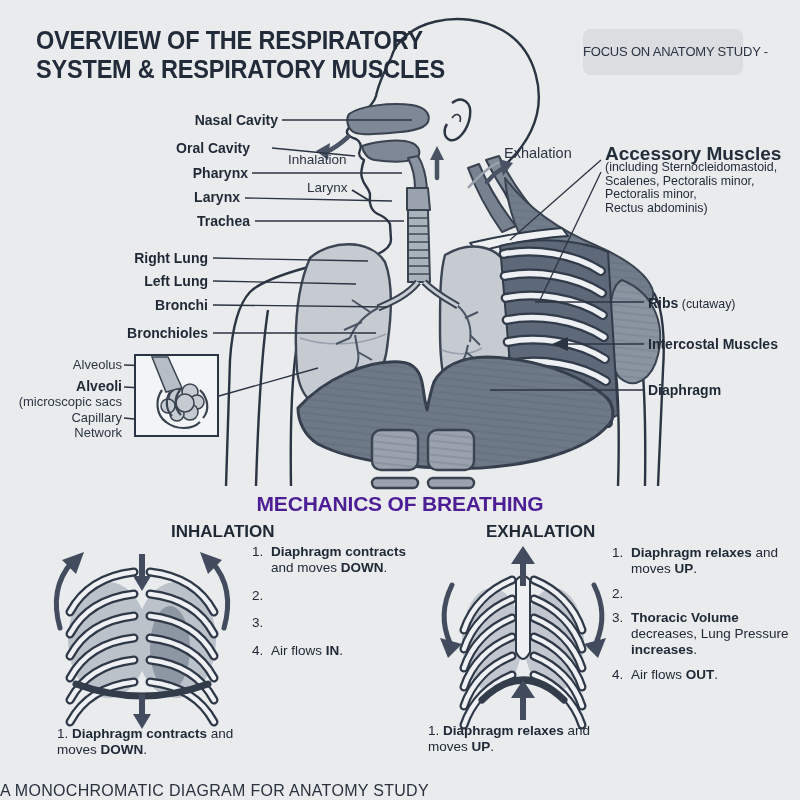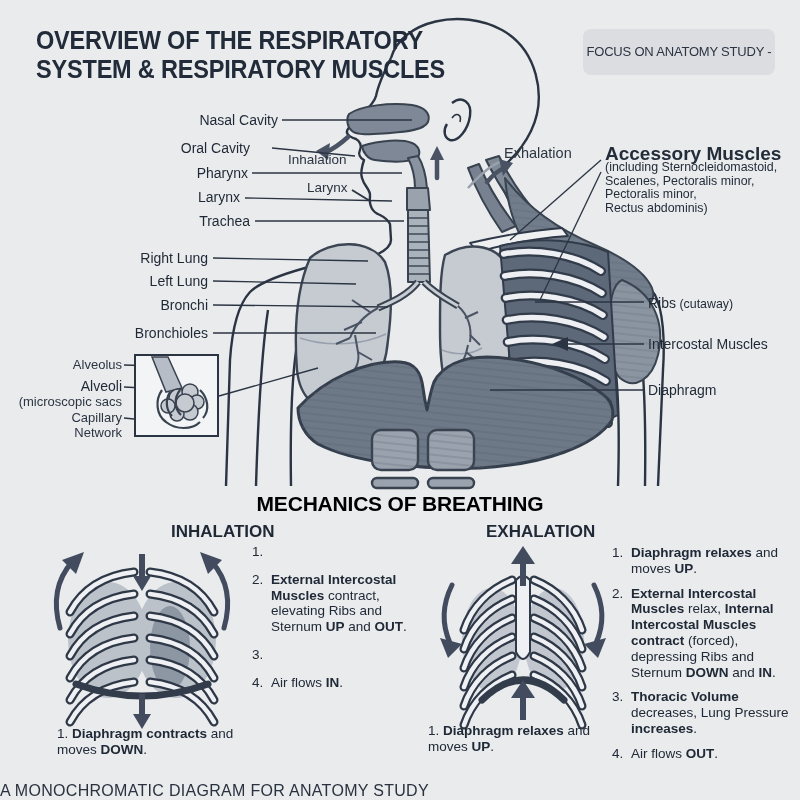--- a/index.html
+++ b/index.html
@@ -2,32 +2,32 @@
 <html><head>
 <meta charset="utf-8">
 <style>
   html,body{margin:0;padding:0}
   body{width:800px;height:800px;overflow:hidden;background:#e9ebed;
        font-family:"Liberation Sans","DejaVu Sans",sans-serif;color:#222b39;position:relative}
   .abs{position:absolute;white-space:nowrap}
   #art{position:absolute;left:0;top:0}
   .title{left:36px;top:26px;font-size:25px;font-weight:bold;line-height:29px;
          letter-spacing:-.2px;transform:scaleX(.94);transform-origin:left top;color:#222b39}
-  .focusbox{left:583px;top:29px;width:192px;height:46px;background:#dbdde1;border-radius:8px;
+  .focusbox{left:583px;top:29px;width:160px;height:46px;background:#dbdde1;border-radius:8px;
             display:flex;flex-direction:column;justify-content:center;text-align:center;
             font-size:13px;line-height:16px;color:#2b3442;letter-spacing:-.2px}
   .lbl{position:absolute;white-space:nowrap;font-size:14px;color:#1f2835}
-  .bold{font-weight:normal}
+  .bold{font-weight:bold}
   .reg{font-weight:normal;font-size:13.5px;color:#2c3542}
   .small{font-size:12.4px}
   .acc{left:605px;top:146px;font-size:12.4px;line-height:13.6px;color:#232d3a}
   .acc .t{font-weight:bold;font-size:19px;line-height:15px}
   .rt{text-align:right}
   .mechtitle{left:0;right:0;top:492px;text-align:center;font-size:21px;font-weight:bold;
-             letter-spacing:-.2px;color:#000000}
+             letter-spacing:-.2px;color:#4c1d95}
   .colhead{font-size:17px;font-weight:bold;color:#1f2835}
   .steps{position:absolute;font-size:13.5px;line-height:15.8px;color:#202a37}
   .step{display:flex;align-items:flex-start}
   .in .step{margin-bottom:12px}
   .ex .step{margin-bottom:9px}
   .num{flex:0 0 19px}
   .stx{flex:1}
   .b{font-weight:bold}
   .capt{position:absolute;font-size:13.5px;line-height:16px;color:#202a37}
   .footer{left:0;right:0;top:782px;text-align:left;font-size:16px;letter-spacing:.3px;color:#2a323f}
@@ -313,41 +313,40 @@
   <div>Network</div>
 </div>
 
 <div class="abs mechtitle">MECHANICS OF BREATHING</div>
 <div class="abs colhead" style="left:171px;top:522px">INHALATION</div>
 <div class="abs colhead" style="left:486px;top:522px">EXHALATION</div>
 
 <div class="steps in" style="left:252px;top:544px;width:176px">
     <div class="step">
       <span class="num">1.</span>
+      <span class="stx"><span class="b">Diaphragm contracts</span><span> and moves </span><span class="b">DOWN</span><span>.</span></span>
     </div>
     <div class="step">
       <span class="num">2.</span>
-      <span class="stx"><span class="b">External Intercostal Muscles</span><span> contract, elevating Ribs and Sternum </span><span class="b">UP</span><span> and </span><span class="b">OUT</span><span>.</span></span>
     </div>
     <div class="step">
       <span class="num">3.</span>
     </div>
     <div class="step">
       <span class="num">4.</span>
       <span class="stx"><span>Air flows </span><span class="b">IN</span><span>.</span></span>
     </div>
   </div>
 <div class="steps ex" style="left:612px;top:545px;width:184px">
     <div class="step">
       <span class="num">1.</span>
       <span class="stx"><span class="b">Diaphragm relaxes</span><span> and moves </span><span class="b">UP</span><span>.</span></span>
     </div>
     <div class="step">
       <span class="num">2.</span>
-      <span class="stx"><span class="b">External Intercostal Muscles</span><span> relax, </span><span class="b">Internal Intercostal Muscles contract</span><span> (forced), depressing Ribs and Sternum </span><span class="b">DOWN</span><span> and </span><span class="b">IN</span><span>.</span></span>
     </div>
     <div class="step">
       <span class="num">3.</span>
       <span class="stx"><span class="b">Thoracic Volume</span><span> decreases, Lung Pressure </span><span class="b">increases</span><span>.</span></span>
     </div>
     <div class="step">
       <span class="num">4.</span>
       <span class="stx"><span>Air flows </span><span class="b">OUT</span><span>.</span></span>
     </div>
   </div>

